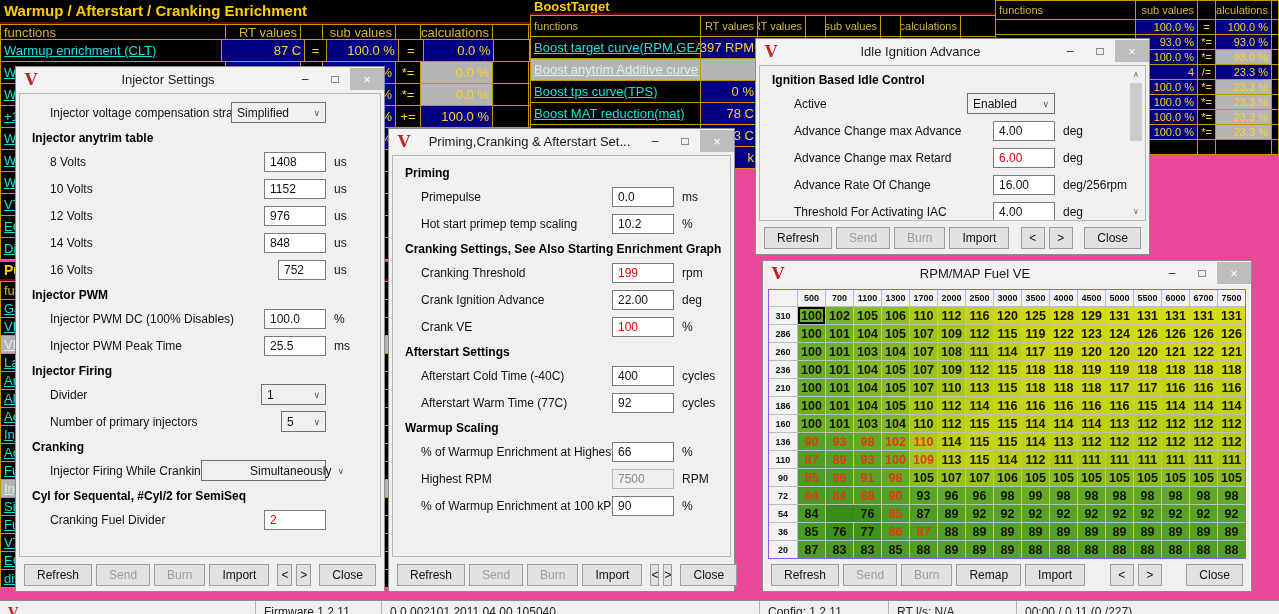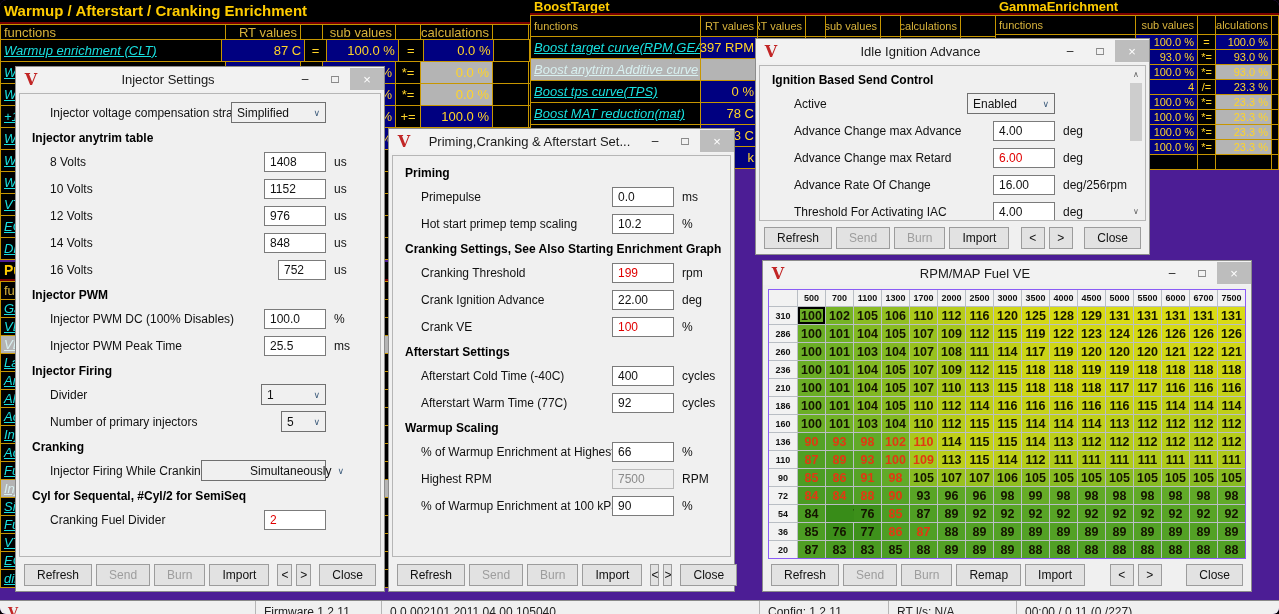--- a/index.html
+++ b/index.html
@@ -1,32 +1,32 @@
 <!DOCTYPE html>
 <html><head>
 <meta charset="utf-8">
 <style>
   html,body{margin:0;padding:0;background:#000;}
-  #root{position:relative;width:1279px;height:614px;overflow:hidden;background:#4c1d95;
-        font-family:"Liberation Sans","DejaVu Sans",sans-serif;border-radius:6px;}
+  #root{position:relative;width:1279px;height:614px;overflow:hidden;background:#ec4899;
+        font-family:"Liberation Sans","DejaVu Sans",sans-serif;}
 
   
   .bgwin{position:absolute;background:#000;}
   .bgtitle{color:#ffcc00;font-weight:bold;font-size:15px;line-height:22px;padding:0 4px;
            border-bottom:2px solid #7a0000;white-space:nowrap;overflow:hidden;}
   .bgtitle.small{font-size:13px;line-height:13px;height:13px;}
   .bgrow{display:flex;border-bottom:1px solid #c79600;}
   .bgtable{border-top:1px solid #c79600;border-left:1px solid #c79600;}
   .bgc{border-right:1px solid #c79600;overflow:hidden;white-space:nowrap;
        display:flex;align-items:center;font-size:13px;padding:0 3px;box-sizing:border-box;}
   .bgc.sm{font-size:11px;}
   .hd{color:#d8b33c;}
   .left{justify-content:flex-start;}
   .right{justify-content:flex-end;text-align:right;}
-  .fn{color:#18e0e0;text-decoration:underline;justify-content:flex-start;font-style:italic;}
+  .fn{color:#18e0e0;text-decoration:underline;justify-content:flex-start;}
   .val{background:#000080;color:#ffd428;justify-content:flex-end;}
   .valgray{background:#b4b4b4;color:#ffd428;justify-content:flex-end;}
   .op{color:#ffd428;justify-content:center;padding:0 1px;}
   .rowgray{background:#b4b4b4;}
   .rowgray.fn{color:#d8f0f0;}
 
   
   .win{position:absolute;background:#f0f0f0;border:1px solid #8c8c8c;box-sizing:border-box;}
   .titlebar{height:24px;display:flex;align-items:center;background:#f2f2f2;}
   .logo{color:#c22626;font-weight:bold;font-family:"DejaVu Serif",serif;font-size:16px;
@@ -316,21 +316,20 @@
           <div class="bgc " style="width: 20px;"></div>
           <div class="bgc " style="width: 55px;"></div>
           <div class="bgc " style="width: 20px;"></div>
           <div class="bgc " style="width: 60px;"></div>
           <div class="bgc " style="width: 36px;"></div>
         </div>
       </div>
   </div>
 
   <div class="bgwin" style="left:995px;top:0;width:284px;">
-    <div class="bgtitle small">GammaEnrichment</div>
     <div id="gamma-table" class="bgtable">
         <div class="bgrow" style="height: 18px;">
           <div class="bgc hd left sm" style="width: 140px;">functions</div>
           <div class="bgc hd right sm" style="width: 62px;">sub values</div>
           <div class="bgc " style="width: 18px;"></div>
           <div class="bgc hd right sm" style="width: 56px;">calculations</div>
           <div class="bgc " style="width: 4px;"></div>
         </div>
         <div class="bgrow" style="height: 14px;">
           <div class="bgc " style="width: 140px;"></div>
@@ -582,21 +581,21 @@
       <span class="ctrl">–</span>
       <span class="ctrl">□</span>
       <span class="ctrl closebtn">×</span>
     </div>
     <div class="content" id="idle-content" style="bottom:33px;padding-top:2px;">
       <div class="sbar">
         <span class="sarrow" style="top:0;">∧</span>
         <div class="sthumb" style="top:16px;height:58px;"></div>
         <span class="sarrow" style="bottom:0;">∨</span>
       </div>
-    <div class="fsection">Ignition Based Send Control</div>
+    <div class="fsection">Ignition Based Idle Control</div>
         <div class="frow" style="padding-left: 34px;">
           <span class="flabel">Active</span>
           <div class="fdd" style="width: 88px;">
             <span>Enabled</span>
             <span class="chev">∨</span>
           </div>
           <span class="funit" style="width: 84px;"></span>
         </div>
         <div class="frow" style="padding-left: 34px;">
           <span class="flabel">Advance Change max Advance</span>

